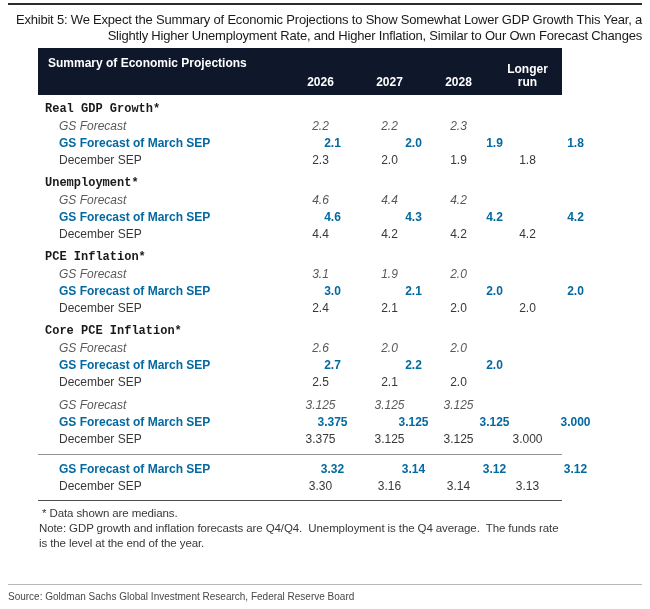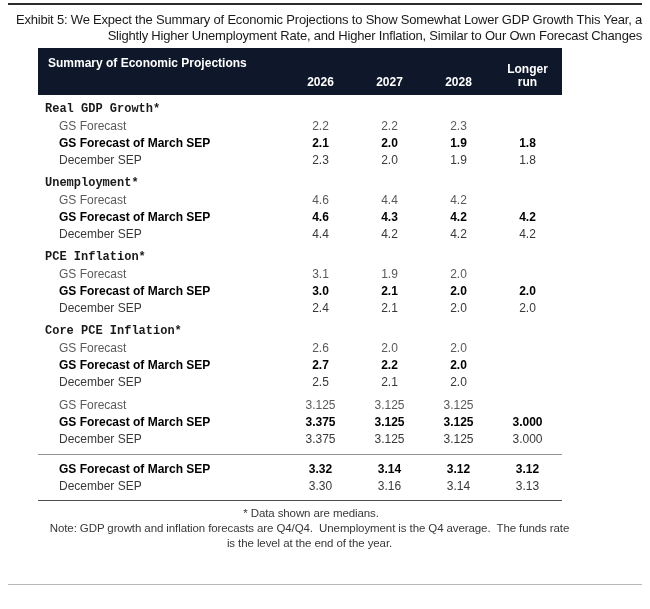--- a/index.html
+++ b/index.html
@@ -65,40 +65,39 @@
     line-height: 17px;
   }
   .section-label-cell {
     font-weight: bold;
     color: #1a1a1a;
     padding-left: 7px;
     grid-column: 1 / -1;
     font-family: Liberation Mono, monospace;
   }
   .row-label { padding-left: 21px; }
-  .trow.italic { color: #595959; }
-  .trow.bold { font-weight: bold; color: #000000; }
+  .trow.italic { font-style: italic; color: #595959; }
+  .trow.bold { font-weight: bold; color: #0369a1; gap: 12px; }
   .trow.regular { color: #383838; }
   .rule-gray {
     border-top: 1px solid #949494;
     margin-top: 6px;
   }
   .rule-dark {
     border-top: 1px solid #4d4d4d;
     margin-top: 5px;
   }
   .footnotes {
     margin-top: 5px;
-    margin-left: 10px;
+    margin-left: 1px;
     width: 523px;
     font-size: 11.5px;
     line-height: 15px;
     color: #383838;
     letter-spacing: -0.1px;
-    text-align: center;
   }
   .fn { white-space: pre-wrap; }
   .fn.star { padding-left: 3px; }
   .footer {
     position: absolute;
     top: 584px; left: 0; right: 0;
   }
   .bottom-rule {
     border-top: 1px solid #b8b8b8;
     margin: 0 8px;
@@ -282,15 +281,16 @@
 
     <div class="footnotes">
       <div class="fn star">* Data shown are medians.</div>
       <div class="fn">Note: GDP growth and inflation forecasts are Q4/Q4.  Unemployment is the Q4 average.  The funds rate is the level at the end of the year.</div>
     </div>
 
   </div>
 
   <div class="footer">
     <div class="bottom-rule"></div>
+    <div class="source">Source: Goldman Sachs Global Investment Research, Federal Reserve Board</div>
   </div>
 
 </div>
 
 </body></html>

